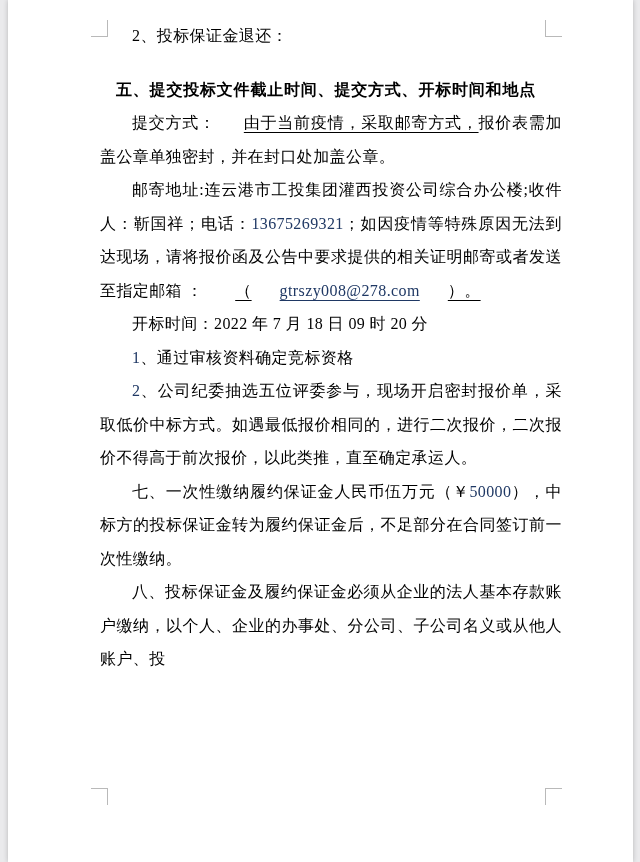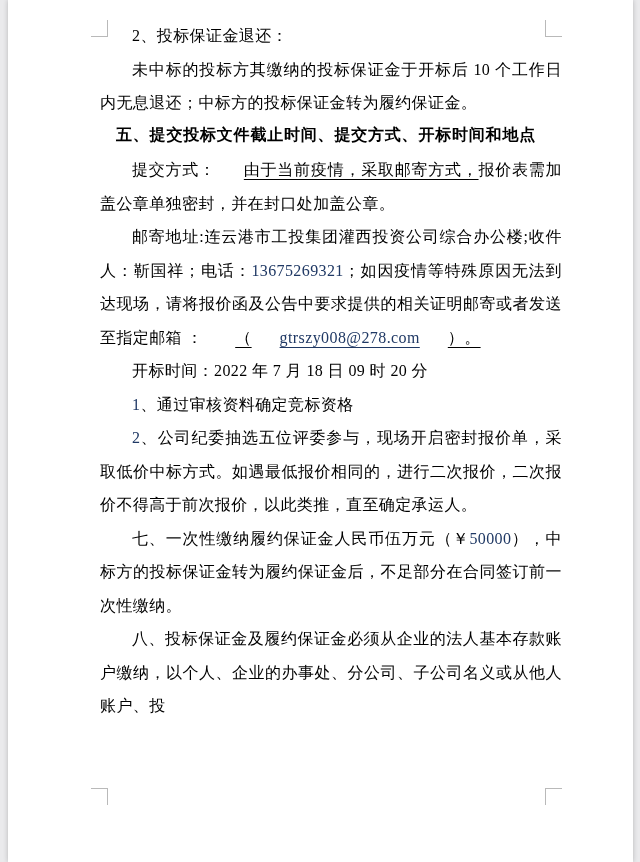--- a/index.html
+++ b/index.html
@@ -32,38 +32,38 @@
     line-height: 33.5px;
   }
   .para {
     text-align: justify;
     text-indent: 32px;
     letter-spacing: 0.4px;
   }
   .heading {
     font-weight: bold;
     text-indent: 16px;
-    font-family: Liberation Mono, monospace;
+    margin-top: 20px;
+    font-family: Liberation Serif, serif;
     letter-spacing: 0.8px;
   }
   .num { color: var(--num-color, #1f3864); }
   .u { text-decoration: underline; text-underline-offset: 4px; margin-left: 28px; }
 </style>
 </head>
 <body>
 
 <div class="viewer">
   <div class="page">
     <div class="mark mark-tl"></div>
     <div class="mark mark-tr"></div>
     <div class="mark mark-bl"></div>
     <div class="mark mark-br"></div>
     <div class="content" id="doc-content">
         <p class="para"><span>2、投标保证金退还：</span></p>
-        <p class="para"><span>未中标的投标方其缴纳的投标保证金于开标后 10 个工作日内无息退还；中标方的投标保证金转为履约保证金。</span></p>
         <p class="para heading"><span>五、提交投标文件截止时间、提交方式、开标时间和地点</span></p>
         <p class="para"><span>提交方式：</span><span class="u">由于当前疫情，采取邮寄方式，</span><span>报价表需加盖公章单独密封，并在封口处加盖公章。</span></p>
         <p class="para"><span>邮寄地址:连云港市工投集团灌西投资公司综合办公楼;收件人：靳国祥；电话：</span><span class="num">13675269321</span><span>；如因疫情等特殊原因无法到达现场，请将报价函及公告中要求提供的相关证明邮寄或者发送至指定邮箱 ： </span><span class="u"> （</span><span class="num u">gtrszy008@278.com</span><span class="u">）。 </span></p>
         <p class="para"><span>开标时间：2022 年 7 月 18 日 09 时 20 分</span></p>
         <p class="para"><span class="num">1</span><span>、通过审核资料确定竞标资格</span></p>
         <p class="para"><span class="num">2</span><span>、公司纪委抽选五位评委参与，现场开启密封报价单，采取低价中标方式。如遇最低报价相同的，进行二次报价，二次报价不得高于前次报价，以此类推，直至确定承运人。</span></p>
         <p class="para"><span>七、一次性缴纳履约保证金人民币伍万元（￥</span><span class="num">50000</span><span>），中标方的投标保证金转为履约保证金后，不足部分在合同签订前一次性缴纳。</span></p>
         <p class="para"><span>八、投标保证金及履约保证金必须从企业的法人基本存款账户缴纳，以个人、企业的办事处、分公司、子公司名义或从他人账户、投</span></p>
       </div>
   </div>

